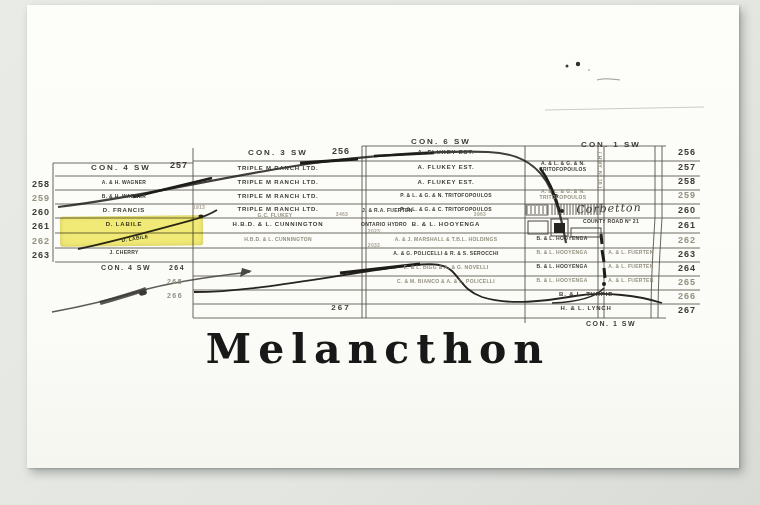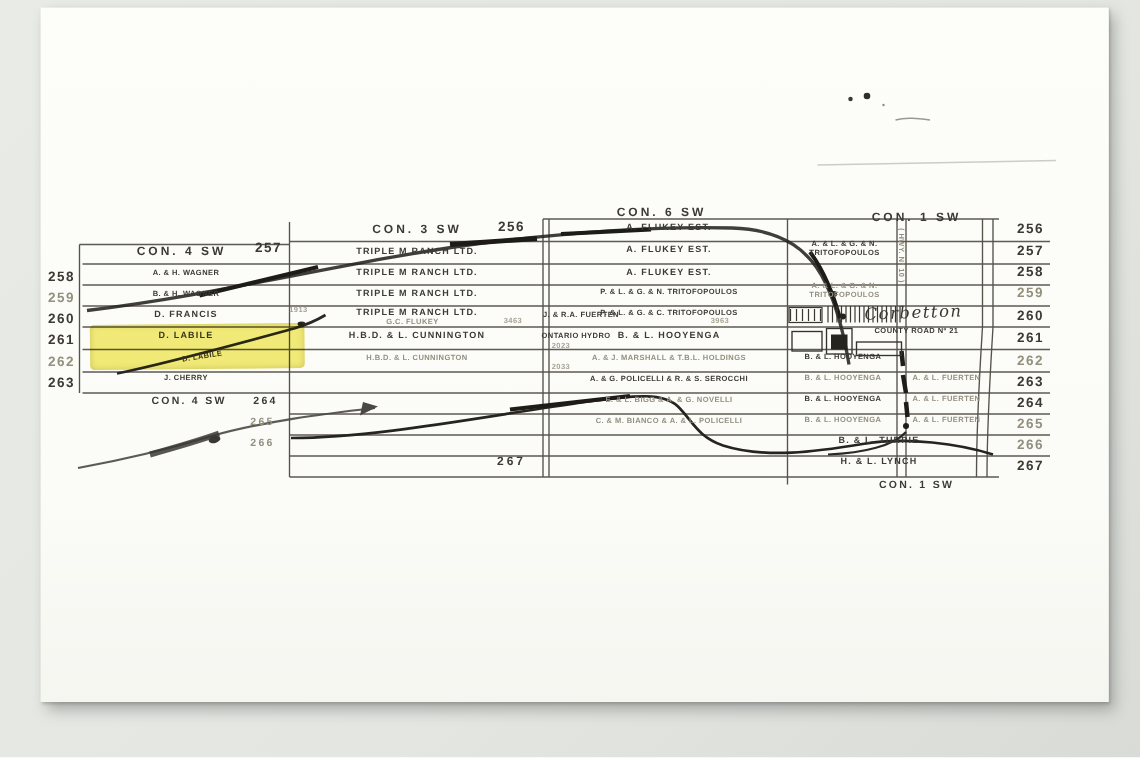--- a/index.html
+++ b/index.html
@@ -159,15 +159,16 @@
   <div class="lbl s6" style="left:538px;top:291px;width:96px;">B. &amp; L. TURPIE</div>
   <div class="lbl s6" style="left:536px;top:305px;width:100px;">H. &amp; L. LYNCH</div>
   <div class="lbl s5 faint" style="left:602px;top:152px;transform:rotate(90deg);transform-origin:0 0;">( HWY. Nº 10 )</div>
 
   <div class="lbl s5 vfaint" style="left:188px;top:205px;width:22px;">1913</div>
   <div class="lbl s5 vfaint" style="left:330px;top:212px;width:24px;">3463</div>
   <div class="lbl s5 vfaint" style="left:363px;top:229px;width:22px;">2023</div>
   <div class="lbl s5 vfaint" style="left:363px;top:243px;width:22px;">2033</div>
   <div class="lbl s5 vfaint" style="left:468px;top:212px;width:24px;">3963</div>
 
+  <div class="map-title">Melancthon</div>
 
   <div id="highlight"></div>
 </div>
 
 </body></html>

